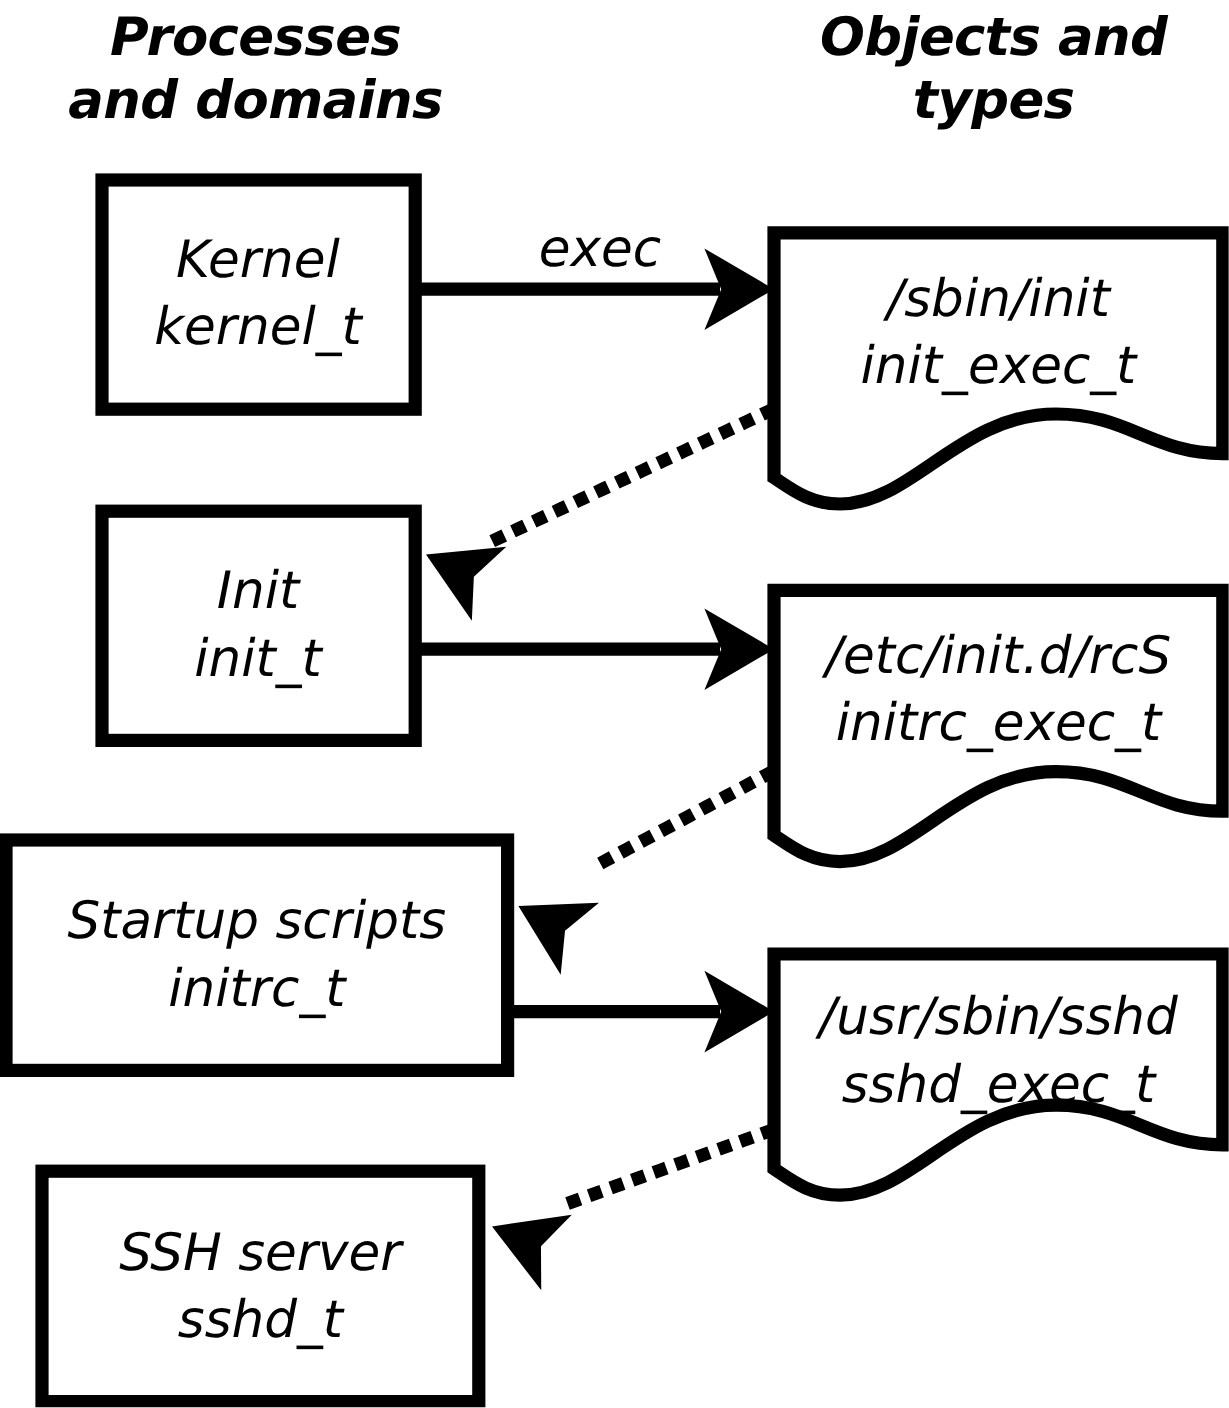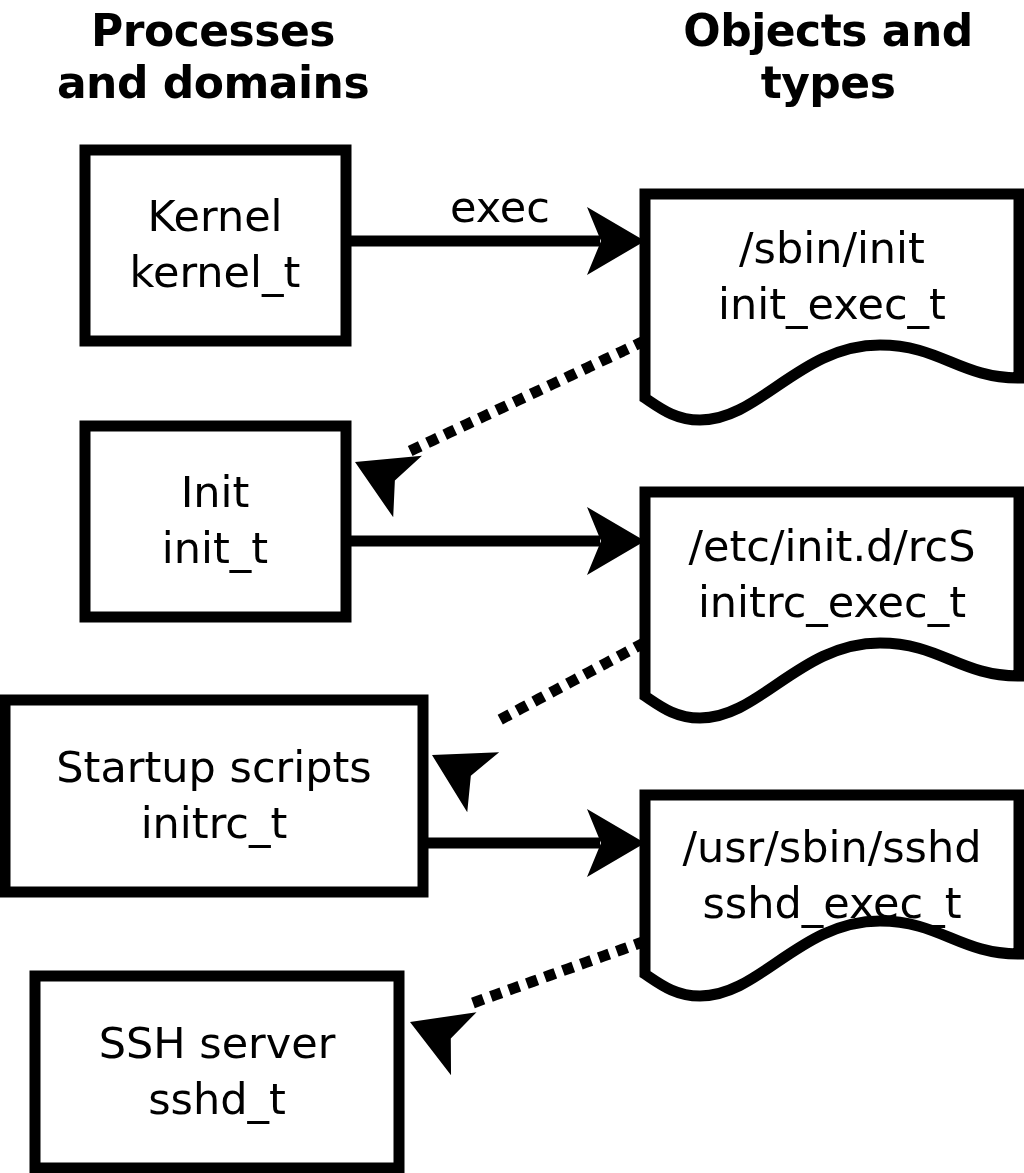--- a/index.html
+++ b/index.html
@@ -11,20 +11,21 @@
     width: 1024px;
     height: 1173px;
     font-family: "DejaVu Sans", sans-serif;
     overflow: hidden;
   }
   #diagram-root {
     position: relative;
     width: 1024px;
     height: 1173px;
     background: #ffffff;
+    font-style: italic;
   }
   svg.canvas {
     position: absolute;
     left: 0;
     top: 0;
     width: 1024px;
     height: 1173px;
     display: block;
   }
   .col-heading {

